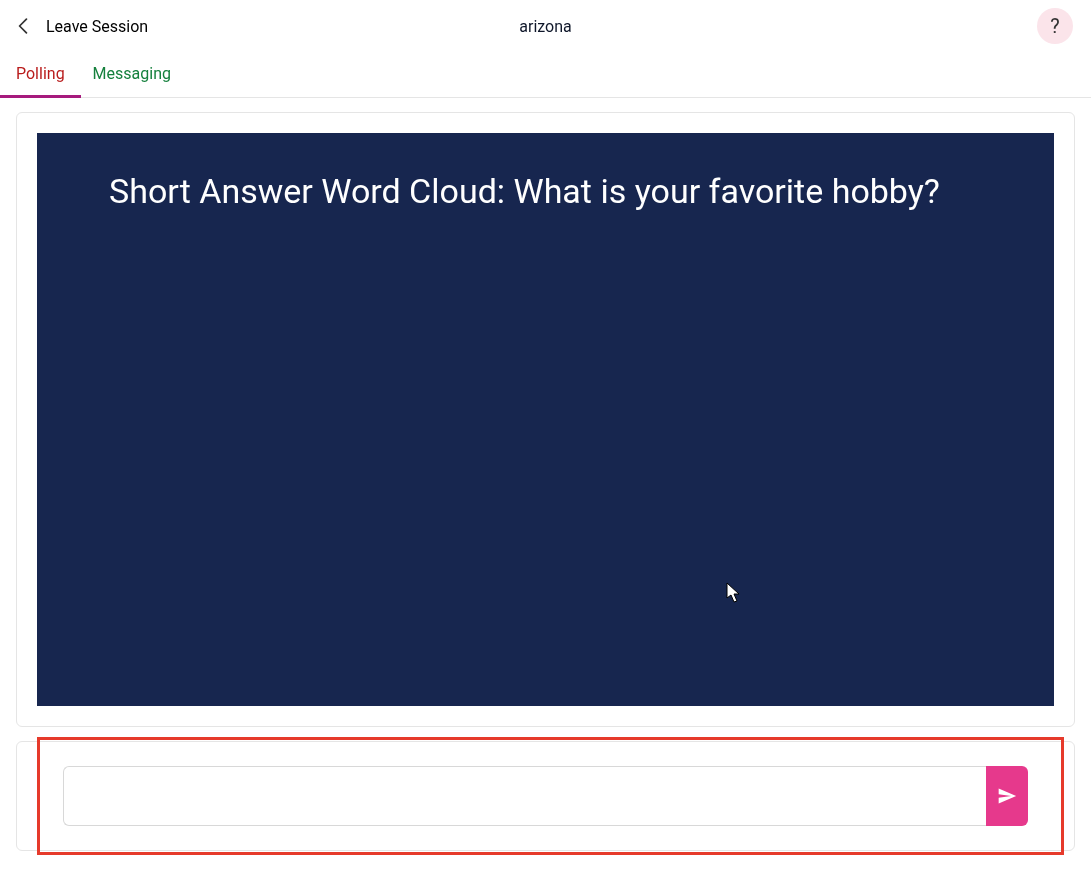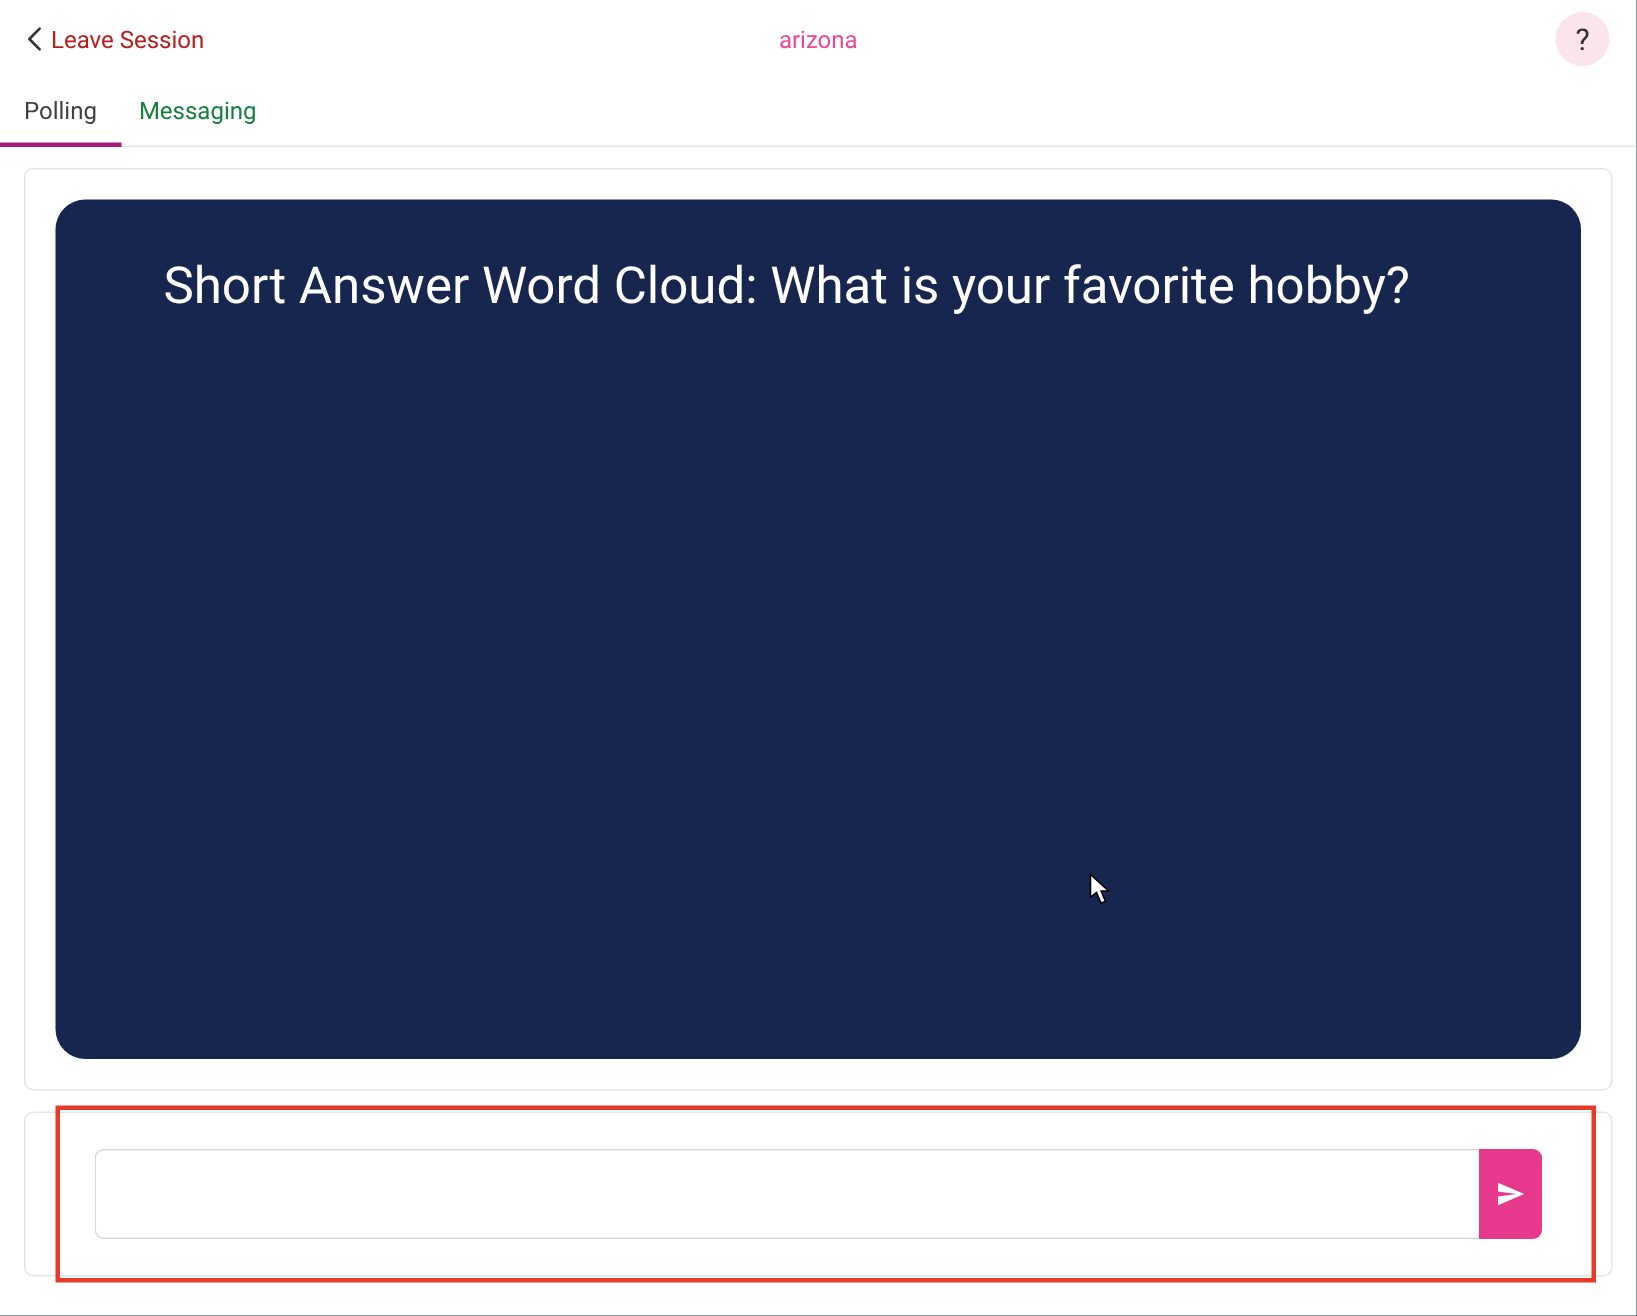--- a/index.html
+++ b/index.html
@@ -14,32 +14,32 @@
     .header {
       display: flex;
       align-items: center;
       justify-content: space-between;
       padding: 10px 18px;
       height: 52px;
     }
     .leave-session {
       display: flex;
       align-items: center;
-      gap: 6px;
+      gap: 18px;
       font-size: 16px;
-      color: #b91c1c;
+      color: #000000;
       cursor: pointer;
     }
     .leave-session svg { width: 10px; height: 16px; }
     .session-title {
       position: absolute;
       left: 50%;
       transform: translateX(-50%);
       font-size: 16px;
-      color: #ec4899;
+      color: #0f172a;
     }
     .help-button {
       width: 36px;
       height: 36px;
       border-radius: 50%;
       background: #fbe4ea;
       display: flex;
       align-items: center;
       justify-content: center;
       font-size: 20px;
@@ -53,21 +53,21 @@
       gap: 28px;
     }
     .tab {
       padding: 12px 0 14px 0;
       font-size: 16px;
       color: #15803d;
       cursor: pointer;
       position: relative;
     }
     .tab.active {
-      color: #404040;
+      color: #b91c1c;
     }
     .tab.active::after {
       content: "";
       position: absolute;
       bottom: -1px;
       left: -16px;
       right: -16px;
       height: 3px;
       background: #a61a7d;
     }
@@ -78,21 +78,20 @@
       border: 1px solid #e5e5e5;
       border-radius: 6px;
       padding: 20px;
       background: #fff;
     }
     .question-slide {
       background: #17264f;
       width: 100%;
       height: 573px;
       padding: 34px 72px;
-      border-radius: 20px;
     }
     .question-text {
       color: #ffffff;
       font-size: 34px;
       font-weight: 400;
       line-height: 1.45;
     }
     .answer-card {
       border: 1px solid #e5e5e5;
       border-radius: 6px;

